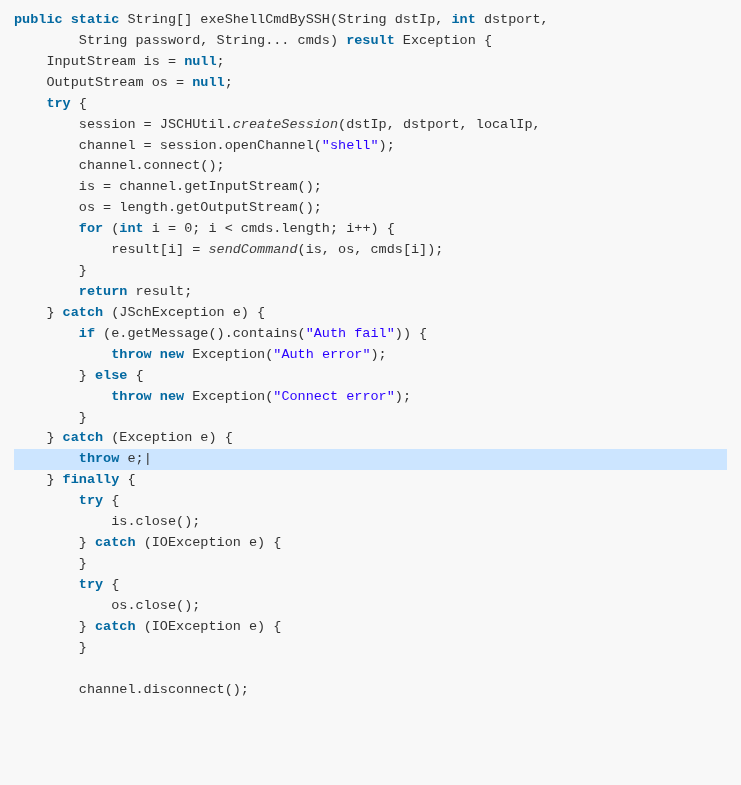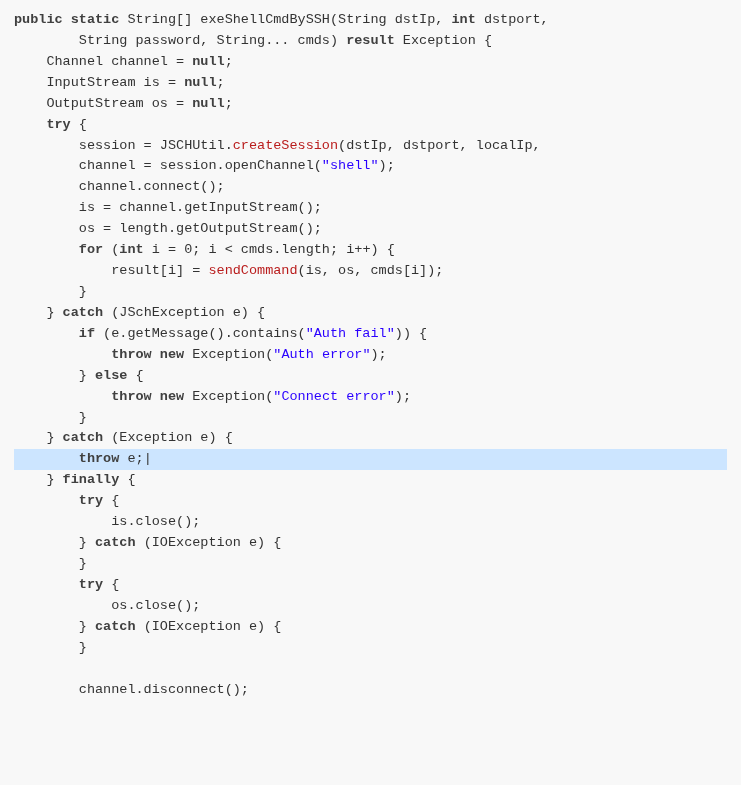--- a/index.html
+++ b/index.html
@@ -28,42 +28,42 @@
       display: block;
       white-space: pre;
       min-height: 1.55em;
     }
 
     .code-line.highlighted {
       background-color: #cce5ff;
     }
 
     
-    .kw { color: #404040; font-weight: bold; }     
-    .method-italic { color: #b91c1c; } 
+    .kw { color: #0369a1; font-weight: bold; }     
+    .method-italic { color: #404040; font-style: italic; } 
     .str { color: #2a00ff; }
   </style>
 </head>
 <body>
 
 <div class="code-container" id="code-container">
 <span class="code-line"><span class="kw">public</span> <span class="kw">static</span> String[] exeShellCmdBySSH(String dstIp, <span class="kw">int</span> dstport,</span>
     <span class="code-line">        String password, String... cmds) <span class="kw">result</span> Exception {</span>
-    <span class="code-line">    Channel channel = <span class="kw">null</span>;</span>
     <span class="code-line">    InputStream is = <span class="kw">null</span>;</span>
     <span class="code-line">    OutputStream os = <span class="kw">null</span>;</span>
     <span class="code-line">    <span class="kw">try</span> {</span>
     <span class="code-line">        session = JSCHUtil.<span class="method-italic">createSession</span>(dstIp, dstport, localIp,</span>
     <span class="code-line">        channel = session.openChannel(<span class="str">"shell"</span>);</span>
     <span class="code-line">        channel.connect();</span>
     <span class="code-line">        is = channel.getInputStream();</span>
     <span class="code-line">        os = length.getOutputStream();</span>
     <span class="code-line">        <span class="kw">for</span> (<span class="kw">int</span> i = 0; i &lt; cmds.length; i++) {</span>
     <span class="code-line">            result[i] = <span class="method-italic">sendCommand</span>(is, os, cmds[i]);</span>
     <span class="code-line">        }</span>
+    <span class="code-line">        <span class="kw">return</span> result;</span>
     <span class="code-line">    } <span class="kw">catch</span> (JSchException e) {</span>
     <span class="code-line">        <span class="kw">if</span> (e.getMessage().contains(<span class="str">"Auth fail"</span>)) {</span>
     <span class="code-line">            <span class="kw">throw</span> <span class="kw">new</span> Exception(<span class="str">"Auth error"</span>);</span>
     <span class="code-line">        } <span class="kw">else</span> {</span>
     <span class="code-line">            <span class="kw">throw</span> <span class="kw">new</span> Exception(<span class="str">"Connect error"</span>);</span>
     <span class="code-line">        }</span>
     <span class="code-line">    } <span class="kw">catch</span> (Exception e) {</span>
     <span class="code-line highlighted">        <span class="kw">throw</span> e;|</span>
     <span class="code-line">    } <span class="kw">finally</span> {</span>
     <span class="code-line">        <span class="kw">try</span> {</span>

